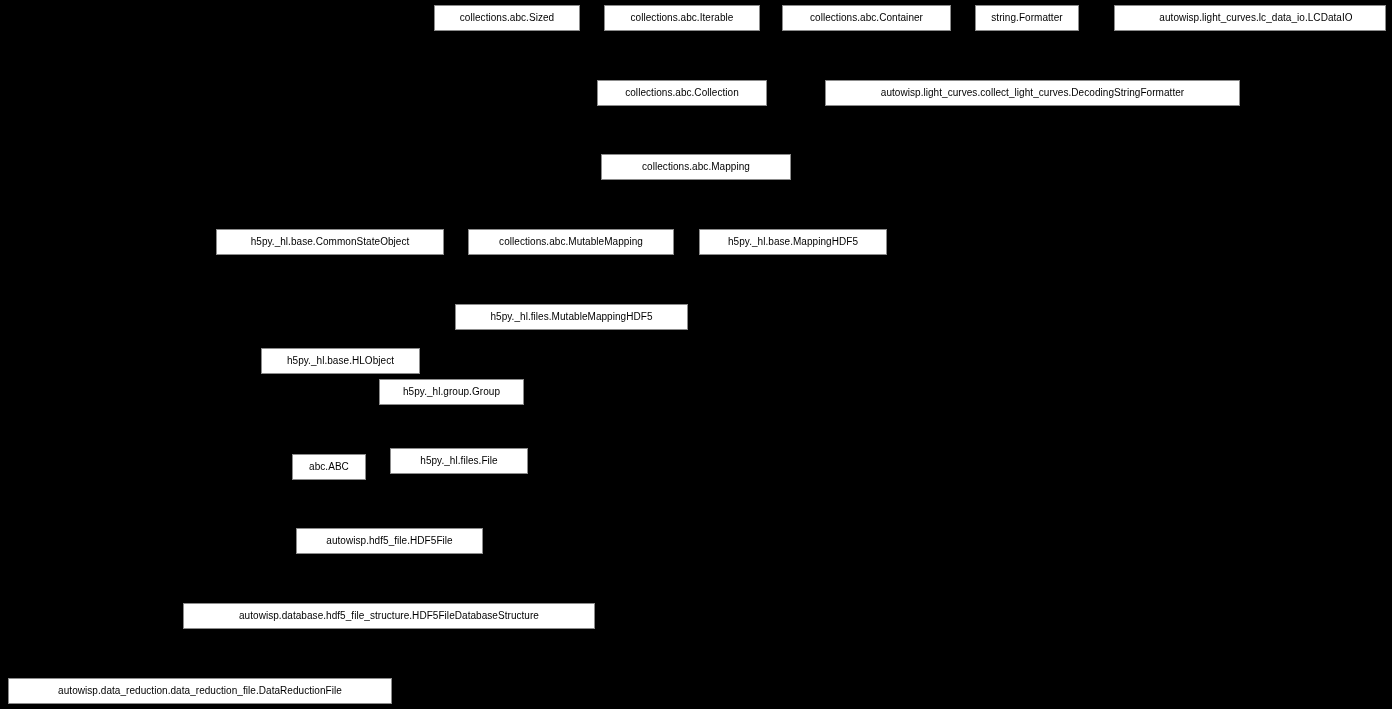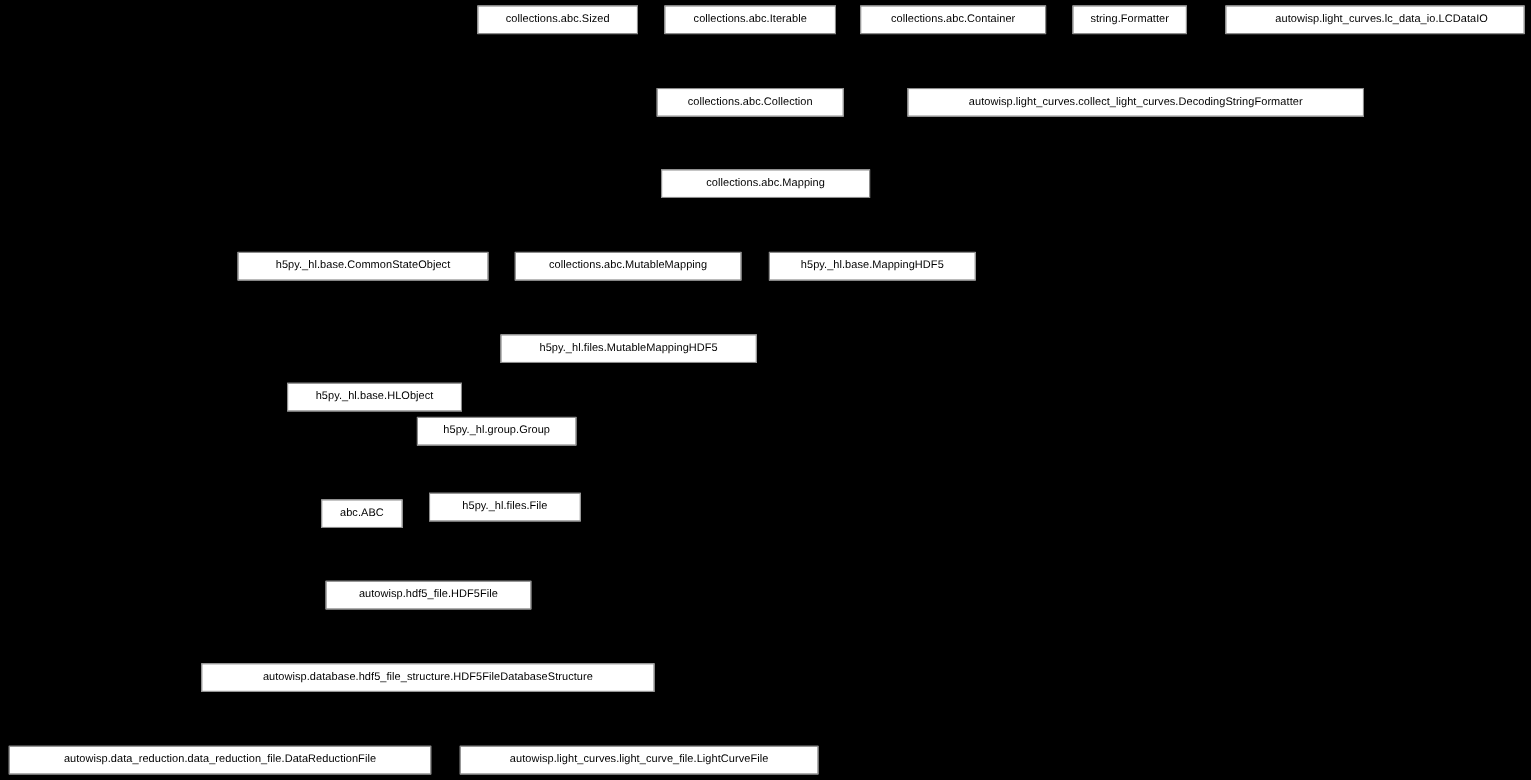--- a/index.html
+++ b/index.html
@@ -136,16 +136,13 @@
       <span>autowisp.hdf5_file.HDF5File</span>
     </div>
 
   <div class="class-node" style="left:183px; top:603px; width:412px;">
       <span>autowisp.database.hdf5_file_structure.HDF5FileDatabaseStructure</span>
     </div>
 
   <div class="class-node" style="left:8px; top:678px; width:384px;">
       <span>autowisp.data_reduction.data_reduction_file.DataReductionFile</span>
     </div>
-  <div class="class-node" style="left:418px; top:678px; width:326px;">
-      <span>autowisp.light_curves.light_curve_file.LightCurveFile</span>
-    </div>
 </div>
 
 </body></html>

